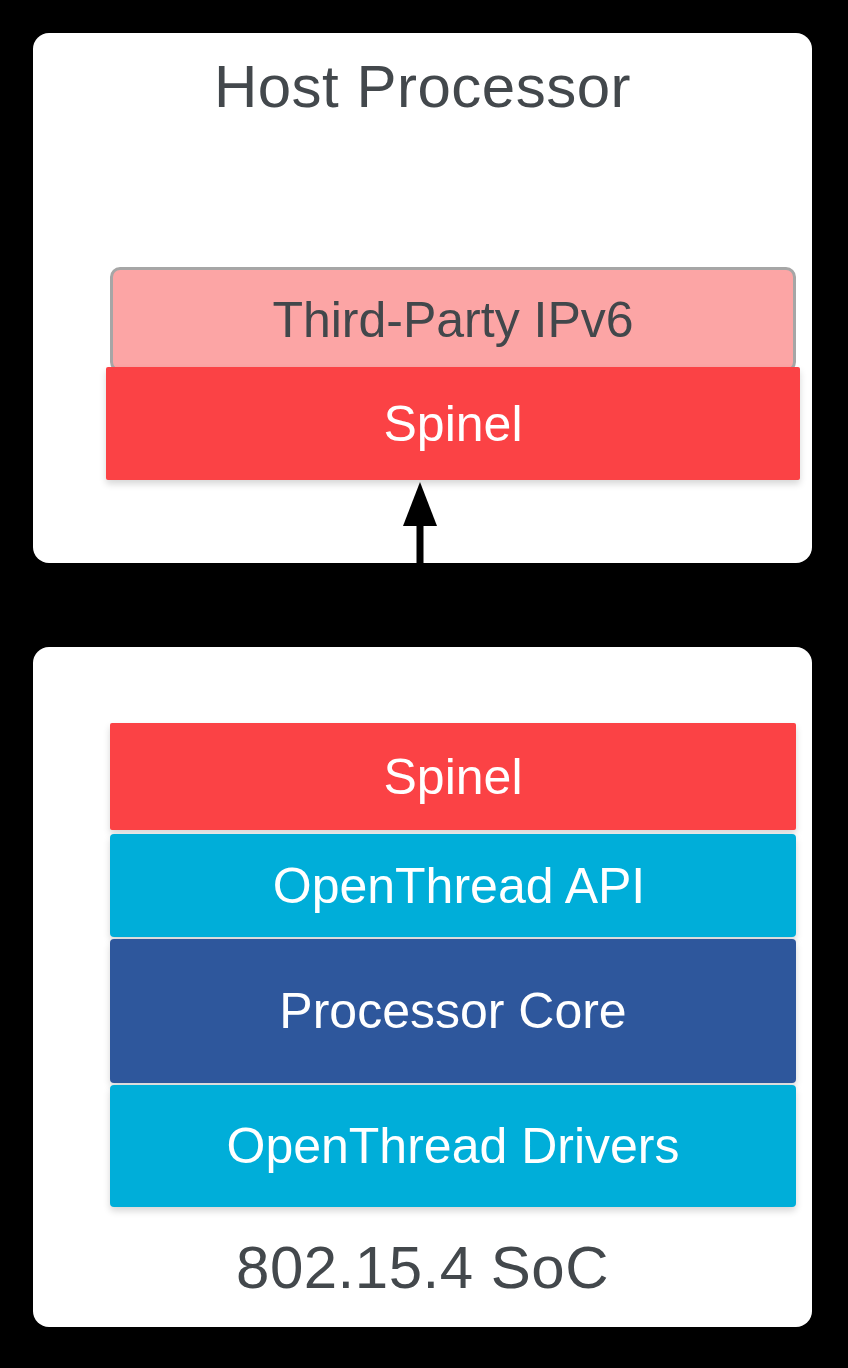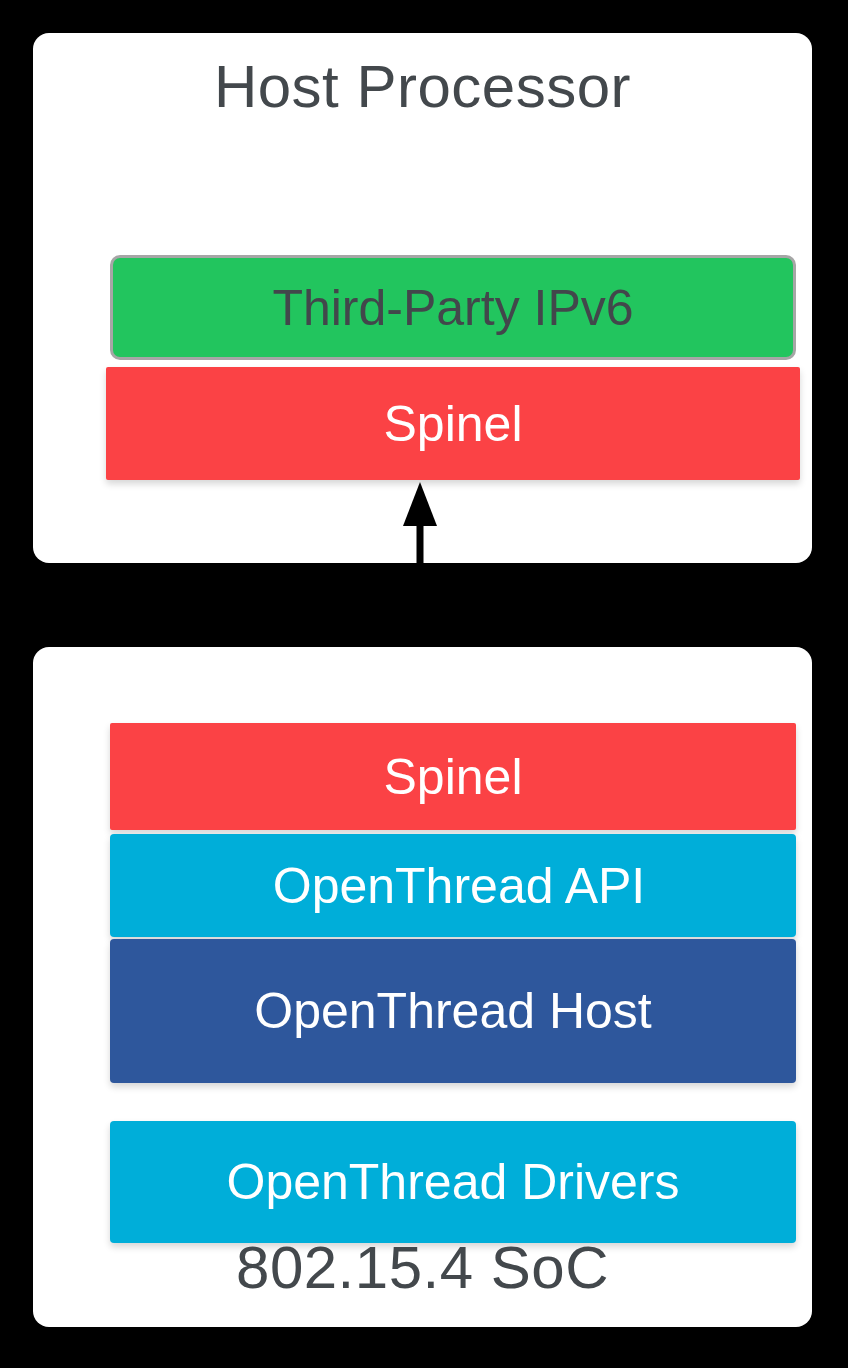--- a/index.html
+++ b/index.html
@@ -85,21 +85,21 @@
 </style>
 </head>
 <body>
 
 <div class="canvas">
 
   <section class="panel top">
     <h1 class="panel-title top-title">Host Processor</h1>
 
 
-    <div class="layer neutral tpipv6" style="background: #22c55e;">
+    <div class="layer neutral tpipv6" style="background: #fca5a5; margin-top: 12px;">
       <span>Third-Party IPv6</span>
     </div>
 
     <div class="layer colored red spinel-host" style="background: rgb(251, 66, 69);">
       <span>Spinel</span>
     </div>
   </section>
 
   <svg class="link-arrow" viewBox="0 0 36 240" xmlns="http://www.w3.org/2000/svg">
     <polygon points="18,2 35,46 1,46"></polygon>
@@ -111,23 +111,23 @@
 
     <div class="layer colored red spinel-soc" style="background: rgb(251, 66, 69);">
       <span>Spinel</span>
     </div>
 
     <div class="layer colored ot-api" style="background: rgb(0, 174, 217); padding-left: 12px;">
       <span>OpenThread API</span>
     </div>
 
     <div class="layer colored ot-core" style="background: rgb(46, 87, 156);">
-      <span>OpenThread Host</span>
+      <span>Processor Core</span>
     </div>
 
-    <div class="layer colored ot-drivers" style="background: rgb(0, 174, 217); margin-top: 36px;">
+    <div class="layer colored ot-drivers" style="background: rgb(0, 174, 217);">
       <span>OpenThread Drivers</span>
     </div>
 
     <h1 class="panel-title soc-title">802.15.4 SoC</h1>
   </section>
 
 </div>
 
 </body></html>

